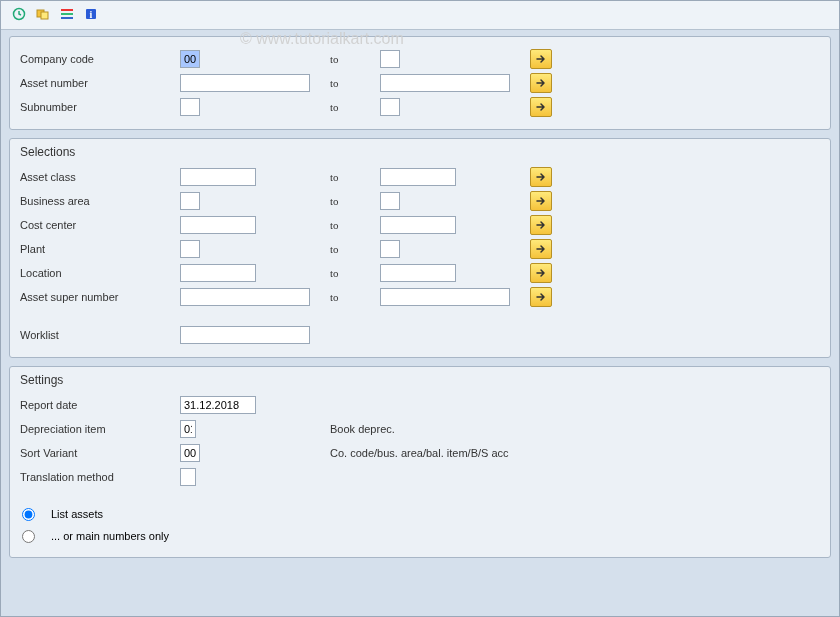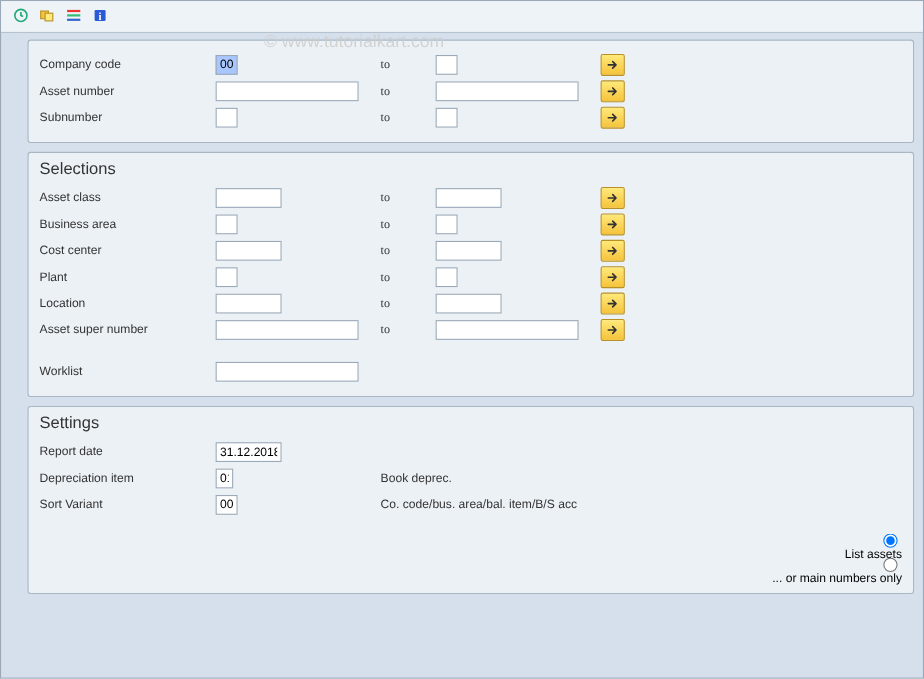--- a/index.html
+++ b/index.html
@@ -46,25 +46,24 @@
 
   .content { padding: 6px 8px; }
 
   .groupbox {
     border: 1px solid #a8b6c6;
     background: #ecf1f6;
     border-radius: 3px;
     margin-bottom: 8px;
     padding: 6px 10px 10px 10px;
     position: relative;
-    margin-left: 16px;
   }
   .groupbox.no-title { padding-top: 10px; }
   .group-title {
-    font-size: 15px;
+    font-size: 12px;
     color: #333;
     margin-bottom: 6px;
   }
 
   .row {
     display: flex;
     align-items: center;
     height: 24px;
   }
   .label-col { width: 160px; color:#333; }
@@ -77,37 +76,37 @@
     font-family: inherit;
     font-size: 11px;
     border: 1px solid #9aa8b8;
     height: 18px;
     padding: 1px 3px;
     background:#fff;
   }
   input[type=text].selected { background:#a8c7ff; }
 
   .w-long { width: 130px; }
-  .w-mid  { width: 60px; }
+  .w-mid  { width: 76px; }
   .w-short{ width: 20px; }
   .w-vshort{ width: 16px; }
 
   .multi-btn {
     width: 22px; height: 20px;
     background: linear-gradient(#ffe97a,#f5c33b);
     border:1px solid #b79125;
     border-radius:2px;
     display:flex; align-items:center; justify-content:center;
     cursor:pointer;
   }
   .multi-btn svg { display:block; }
 
   .desc-text { padding-left: 10px; color:#333; }
 
-  .radio-row { display:flex; align-items:flex-end; height:22px; gap:0;flex-direction:column; }
+  .radio-row { display:flex; align-items:center; height:22px; gap:12px; }
   .radio-row input[type=radio]{ margin:0 4px 0 2px; }
 
   .watermark {
     position:absolute;
     top:30px; left:240px;
     font-size:16px;
     color:#cfcfcf;
     opacity:.9;
     font-weight:500;
     pointer-events:none;
@@ -322,20 +321,25 @@
           <div class="row">
     <div class="label-col">Depreciation item</div>
     <div class="field-col" style="width:140px;"><input type="text" class="w-vshort" value="01" style=""></div>
     <div class="desc-text">Book deprec.</div>
   </div>
           <div class="row">
     <div class="label-col">Sort Variant</div>
     <div class="field-col" style="width:140px;"><input type="text" class="w-short" value="0001" style=""></div>
     <div class="desc-text">Co. code/bus. area/bal. item/B/S acc</div>
   </div>
+          <div class="row">
+    <div class="label-col">Translation method</div>
+    <div class="field-col" style="width:140px;"><input type="text" class="w-vshort" value="" style=""></div>
+    <div class="desc-text"></div>
+  </div>
         </div>
       <div style="height:14px"></div>
       <div id="radios">
           <div class="radio-row">
     <input type="radio" name="listmode" checked="" style="">
     <span>List assets</span>
   </div>
           <div class="radio-row">
     <input type="radio" name="listmode" style="">
     <span>... or main numbers only</span>

